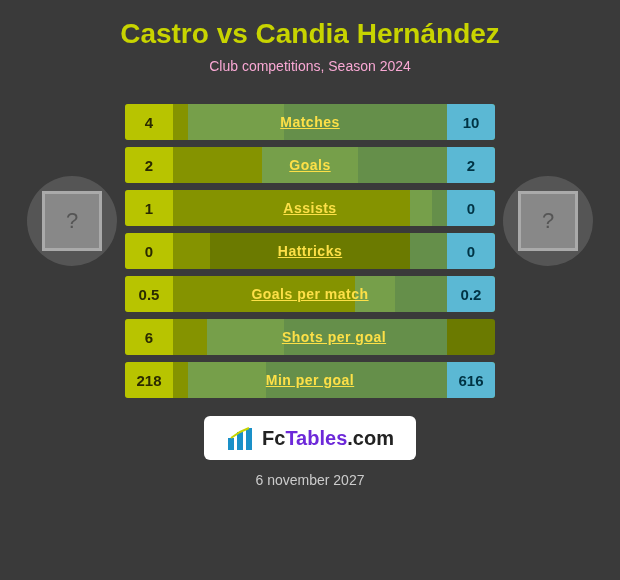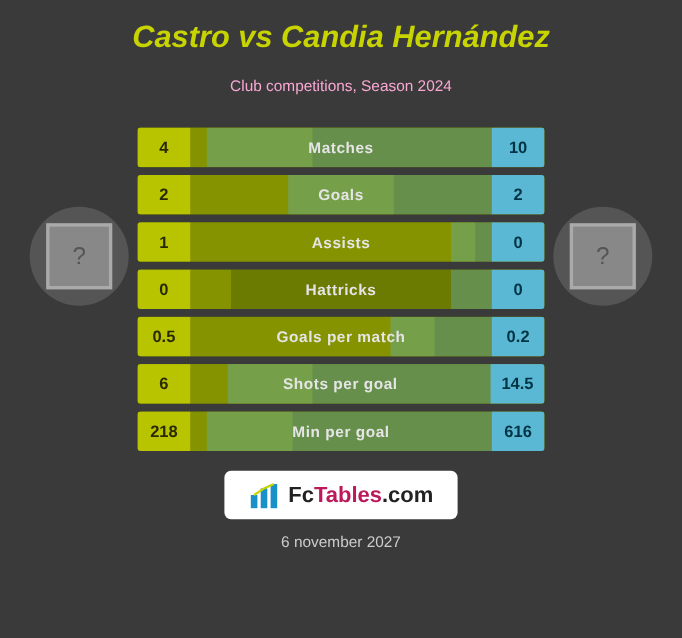--- a/index.html
+++ b/index.html
@@ -17,22 +17,21 @@
       display: flex;
       flex-direction: column;
       align-items: center;
       padding: 18px 10px 10px;
     }
     .title {
       font-size: 28px;
       font-weight: 900;
       color: #c8d400;
       text-align: center;
-      margin-bottom: 20px;
-      font-style: italic;
+      margin-bottom: 8px;
     }
     .subtitle {
       font-size: 14px;
       color: #f9a8d4;
       text-align: center;
       margin-bottom: 30px;
     }
     .comparison-area {
       display: flex;
       align-items: center;
@@ -89,25 +88,26 @@
       height: 100%;
       display: flex;
       align-items: center;
       justify-content: center;
       min-width: 48px;
       z-index: 2;
     }
     .stat-label {
       flex: 1;
       text-align: center;
-      color: #e5e5e5;
+      color: #fde047;
       font-weight: 700;
       font-size: 14px;
       letter-spacing: 0.5px;
       z-index: 2;
+      text-decoration: underline;
     }
     .stat-right-val {
       background-color: #5bb8d4;
       color: #003344;
       font-weight: 900;
       font-size: 15px;
       padding: 16px 10px;
       height: 100%;
       display: flex;
       align-items: center;
@@ -145,21 +145,21 @@
     .logo-icon {
       width: 28px;
       height: 28px;
     }
     .logo-text {
       font-size: 20px;
       font-weight: 700;
       color: #222;
     }
     .logo-text span {
-      color: #be185d;
+      color: #6d28d9;
     }
     .date-text {
       color: #cccccc;
       font-size: 14px;
       margin-top: 12px;
       text-align: center;
     }
     .avatar-left {
       margin-right: 8px;
       align-self: center;
@@ -217,21 +217,20 @@
           <div class="stat-bar-right" style="width: 25%;"></div>
           <div class="stat-left-val">0.5</div>
           <div class="stat-label">Goals per match</div>
           <div class="stat-right-val">0.2</div>
         </div>
         <div class="stat-row">
           <div class="stat-bar-left" style="width: 30%;"></div>
           <div class="stat-bar-right" style="width: 65%;"></div>
           <div class="stat-left-val">6</div>
           <div class="stat-label">Shots per goal</div>
-          <div class="stat-right-val">14.5</div>
         </div>
         <div class="stat-row">
           <div class="stat-bar-left" style="width: 25%;"></div>
           <div class="stat-bar-right" style="width: 70%;"></div>
           <div class="stat-left-val">218</div>
           <div class="stat-label">Min per goal</div>
           <div class="stat-right-val">616</div>
         </div>
       </div>
 

